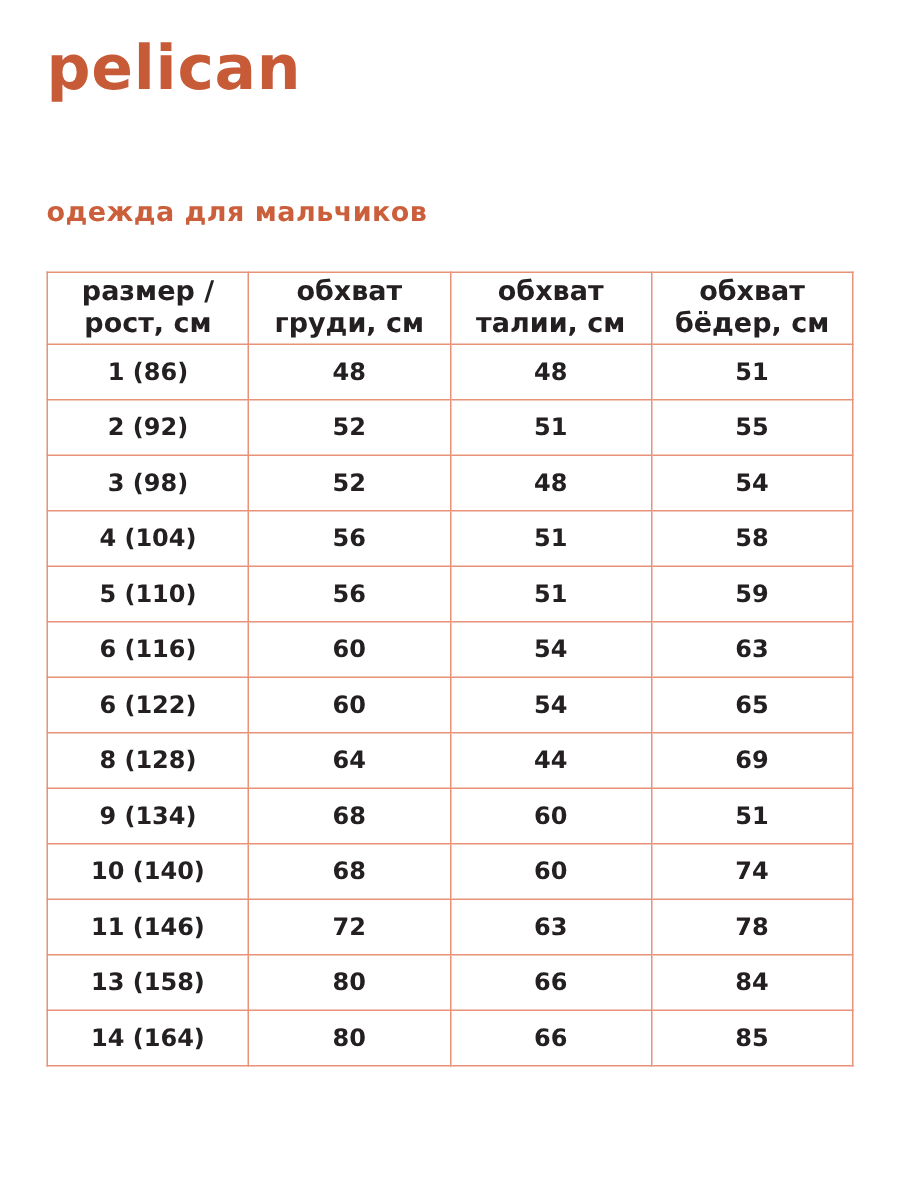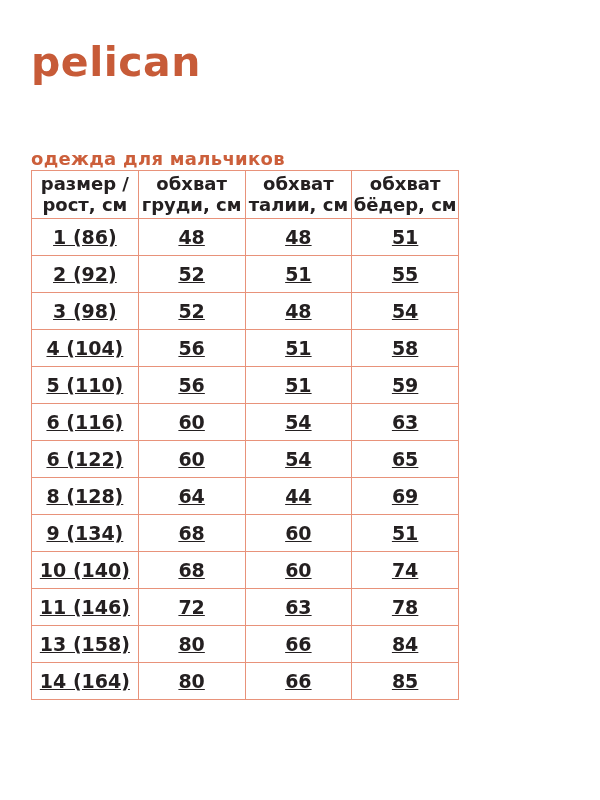--- a/index.html
+++ b/index.html
@@ -8,43 +8,43 @@
     background: #ffffff;
     width: 600px;
     height: 800px;
     font-family: "DejaVu Sans", sans-serif;
     overflow: hidden;
   }
   .page {
     box-sizing: border-box;
     width: 600px;
     height: 800px;
-    padding: 38px 31px 0 31px;
+    padding: 21px 31px 0 31px;
     background: #ffffff;
   }
   .logo {
     font-size: 41px;
     font-weight: 800;
     color: var(--brand-orange, #c75b38);
     letter-spacing: 0.5px;
     line-height: 1.2;
     text-transform: lowercase;
     user-select: none;
   }
   .page-title {
     margin: 62px 0 0 0;
     font-size: 18px;
     font-weight: 800;
     color: var(--heading-orange, #cc5f3b);
     line-height: 1.1;
     letter-spacing: 0.3px;
   }
   table.size-table {
-    margin-top: 1px;
-    width: 428px;
+    margin-top: 29px;
+    width: 538px;
     border-collapse: collapse;
     table-layout: fixed;
   }
   table.size-table th,
   table.size-table td {
     border: 1.5px solid var(--table-border, #e8927a);
     text-align: center;
     vertical-align: middle;
     font-weight: bold;
     color: var(--text-dark, #242021);
@@ -52,22 +52,21 @@
     padding: 0;
   }
   table.size-table th {
     height: 47px;
     font-size: 18px;
     line-height: 21px;
     white-space: pre-line;
   }
   table.size-table td {
     height: 36px;
-    font-size: 19px;
-    text-decoration: underline;
+    font-size: 16px;
   }
 </style>
 </head>
 <body>
 
 <div class="page">
 
   <div class="logo">pelican</div>
 
   <h1 class="page-title">одежда для мальчиков</h1>

